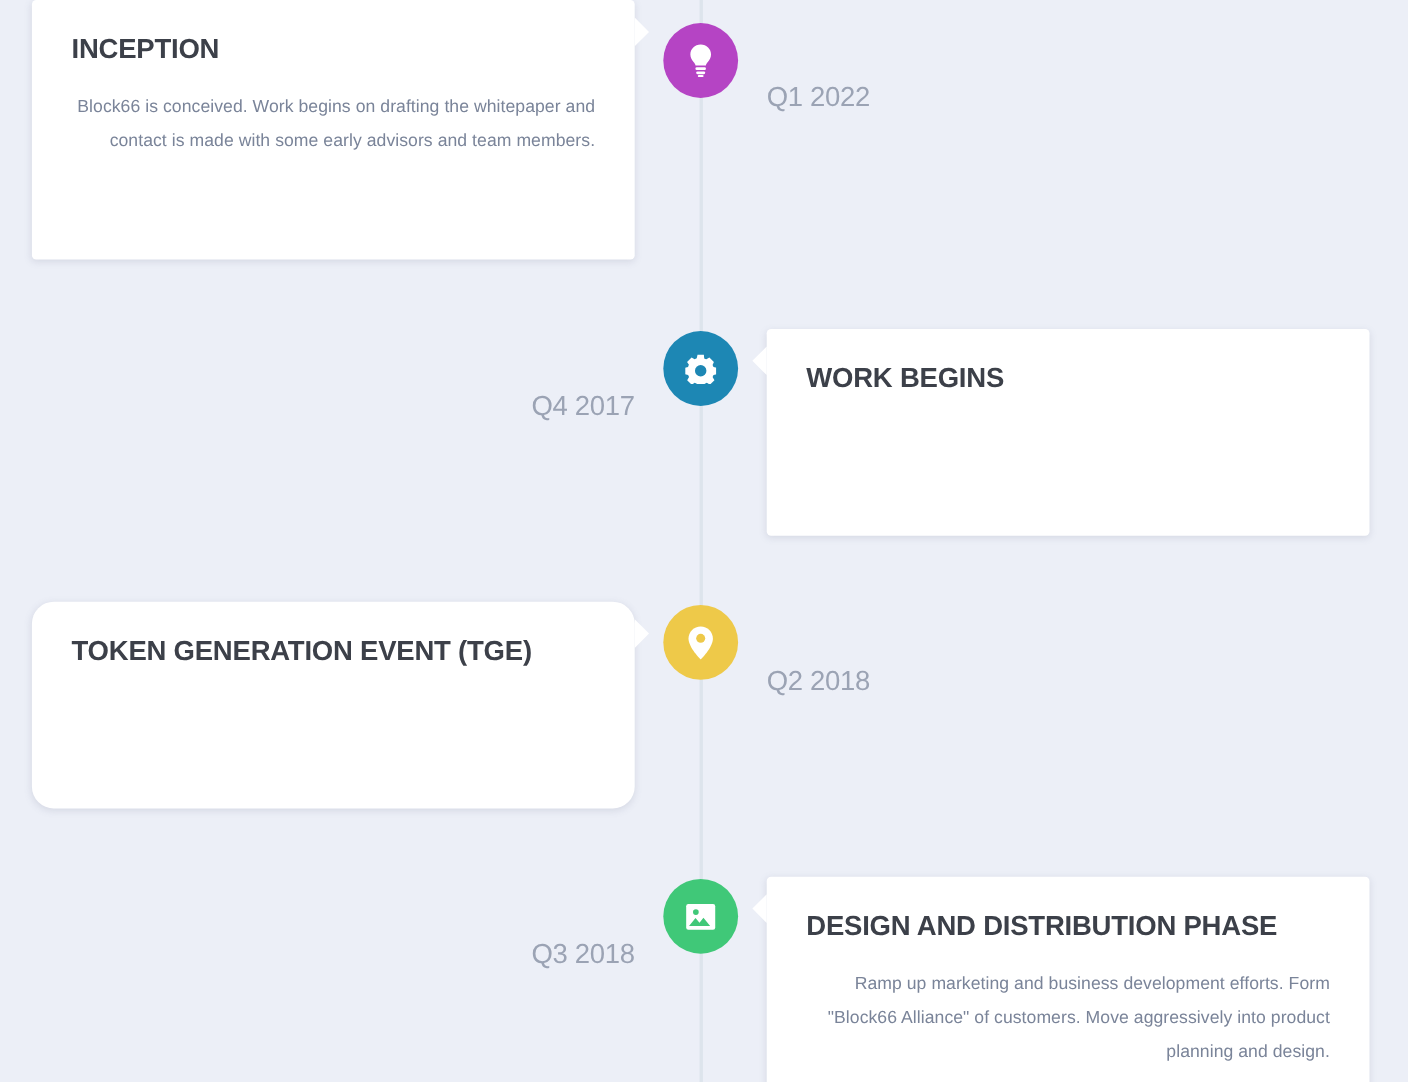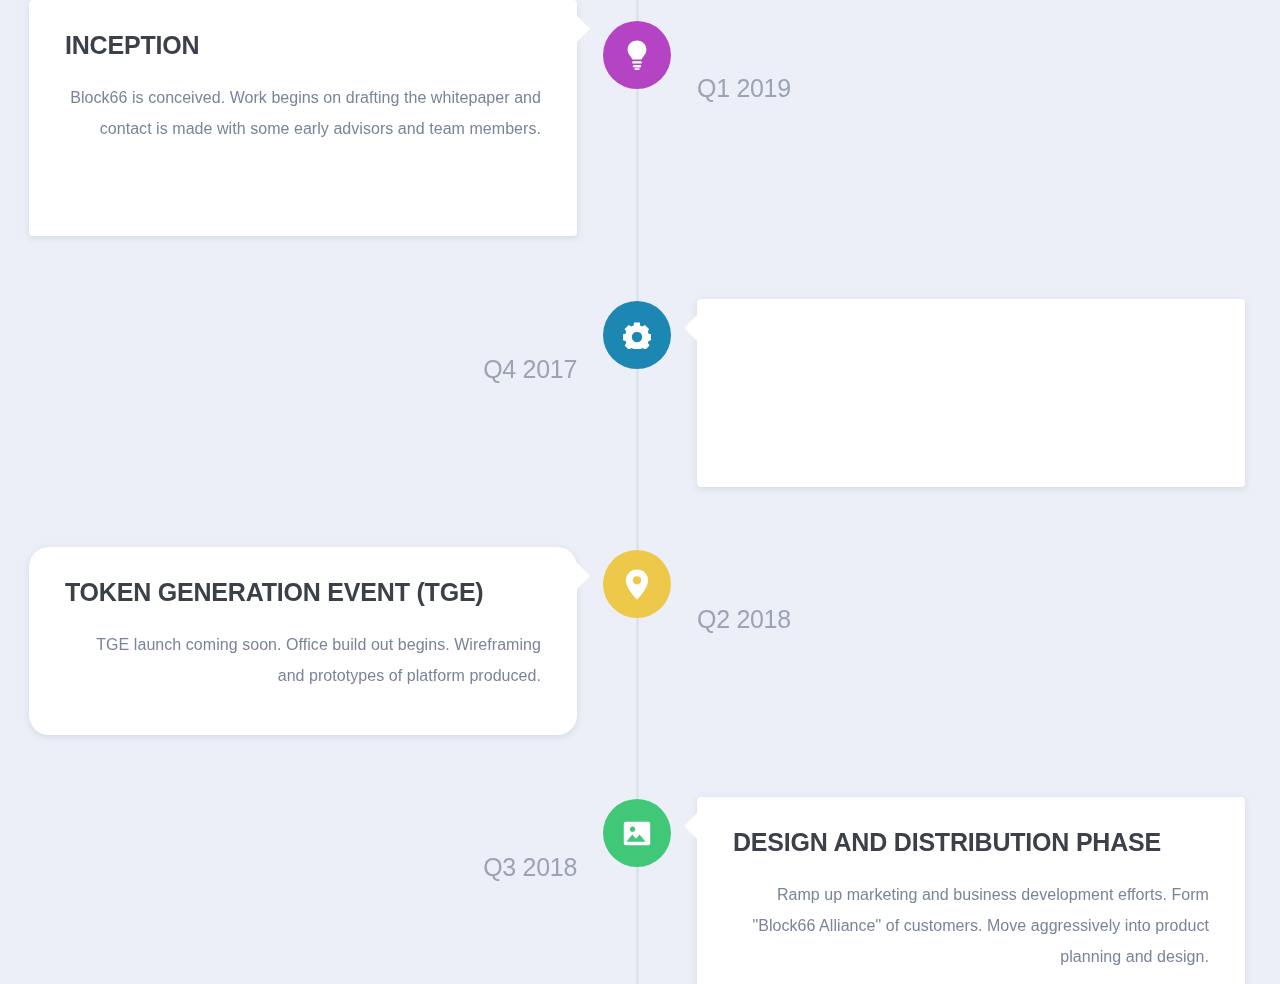--- a/index.html
+++ b/index.html
@@ -130,45 +130,45 @@
       <span>
         <svg width="26" height="30" viewBox="0 0 26 30">
           <path fill="#ffffff" d="M13 0.5C7.6 0.5 3.6 4.5 3.6 9.6c0 3.1 1.5 5.1 2.9 6.8 0.9 1.1 1.6 2 1.8 3.1h9.4c0.2-1.1 0.9-2 1.8-3.1 1.4-1.7 2.9-3.7 2.9-6.8C22.4 4.5 18.4 0.5 13 0.5z"></path>
           <rect fill="#ffffff" x="8.2" y="21.2" width="9.6" height="2.4" rx="1.2"></rect>
           <rect fill="#ffffff" x="8.9" y="25" width="8.2" height="2.4" rx="1.2"></rect>
           <rect fill="#ffffff" x="10.4" y="28.2" width="5.2" height="1.9" rx="0.95"></rect>
         </svg>
       </span>
     </div>
 
-    <div class="date-label date-right" style="top:74px;">Q1 2019</div>
+    <div class="date-label date-right" style="top:74px;">Q1 2022</div>
   </div>
 
   <div class="timeline-row">
 
     <div class="card card-right" style="top:299px; min-height:188px;">
+      <div class="card-title">WORK BEGINS</div>
     </div>
 
     <div class="marker" style="top:301px; background:#1d87b4;">
       <span>
         <svg width="28" height="28" viewBox="0 0 28 28">
           <path fill="#ffffff" d="M16.9 1.6h-5.8l-0.7 3.1c-0.7 0.2-1.3 0.5-1.9 0.9L5.7 3.9 1.6 8l1.7 2.7c-0.3 0.6-0.6 1.3-0.8 2L-0.5 13.4v5.8l3.1 0.7c0.2 0.7 0.5 1.3 0.8 1.9l-1.7 2.8 4.1 4.1 2.8-1.7c0.6 0.3 1.2 0.6 1.9 0.8l0.7 3.1h5.8l0.7-3.1c0.7-0.2 1.3-0.5 1.9-0.8l2.8 1.7 4.1-4.1-1.7-2.8c0.3-0.6 0.6-1.2 0.8-1.9l3.1-0.7v-5.8l-3.1-0.7c-0.2-0.7-0.5-1.3-0.8-1.9L26 8l-4.1-4.1L19.1 5.6c-0.6-0.3-1.2-0.6-1.9-0.8L16.9 1.6z"></path>
           <circle cx="14" cy="16" r="5.2" fill="#1d87b4"></circle>
         </svg>
       </span>
     </div>
 
     <div class="date-label date-left" style="top:355px;">Q4 2017</div>
   </div>
 
   <div class="timeline-row">
 
     <div class="card card-left" style="top:547px; min-height:188px;border-radius:20px;">
       <div class="card-title">TOKEN GENERATION EVENT (TGE)</div>
-      <div class="card-body">TGE launch coming soon. Office build out begins. Wireframing and prototypes of platform produced.</div>
     </div>
 
     <div class="marker" style="top:550px; background:#eec949;">
       <span>
         <svg width="24" height="31" viewBox="0 0 24 31">
           <path fill="#ffffff" d="M12 0.5C5.9 0.5 0.9 5.4 0.9 11.5c0 8.3 11.1 19 11.1 19s11.1-10.7 11.1-19C23.1 5.4 18.1 0.5 12 0.5z"></path>
           <circle cx="12" cy="11.3" r="4.1" fill="#eec949"></circle>
         </svg>
       </span>
     </div>

